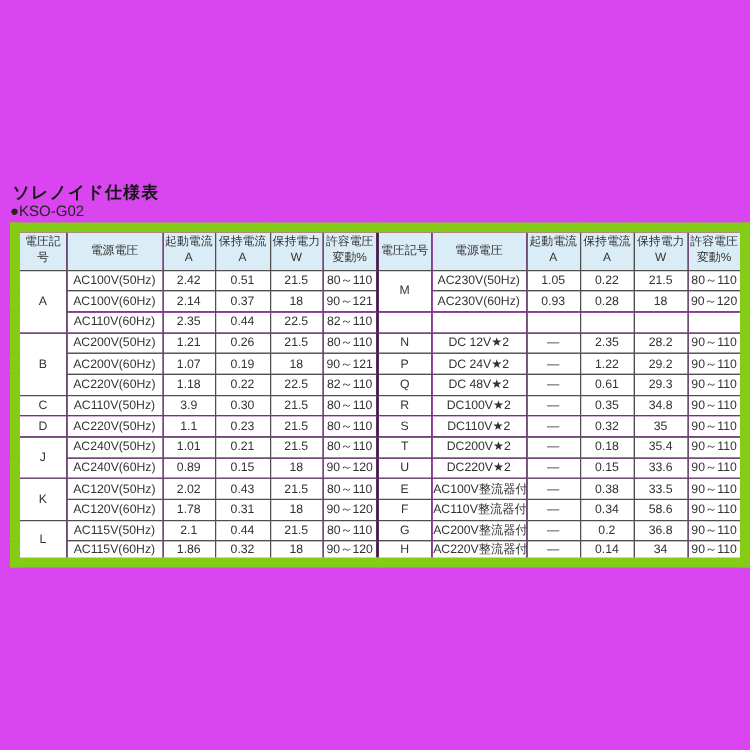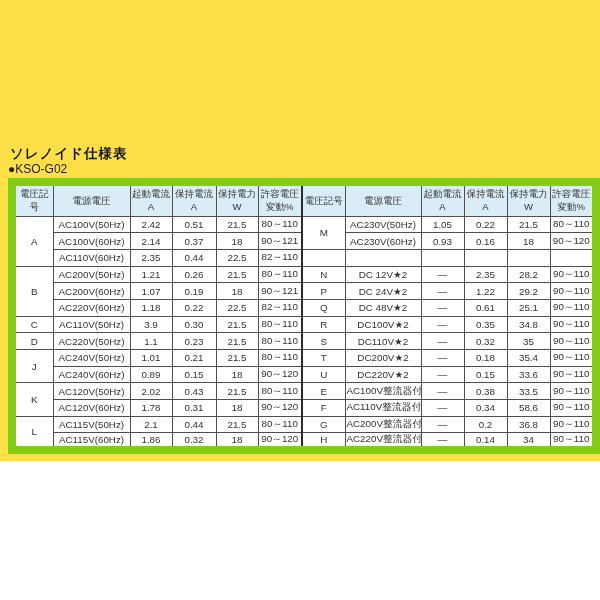--- a/index.html
+++ b/index.html
@@ -2,21 +2,21 @@
 <html><head>
 <meta charset="utf-8">
 <style>
   * { margin: 0; padding: 0; box-sizing: border-box; }
   html, body { width: 600px; height: 600px; background: #ffffff; }
   body {
     font-family: "Liberation Sans", "DejaVu Sans", sans-serif;
     color: #3a3a3a;
     position: relative;
   }
-  .page { position: absolute; left: 0; top: 0; width: 600px; height: 461px; background: #fde047; }
+  .page { position: absolute; left: 0; top: 0; width: 600px; height: 600px; background: #d946ef; }
   .title {
     position: absolute; left: 10px; top: 145px;
     font-size: 13.5px; font-weight: bold; color: #161616;
     letter-spacing: 1px;
   }
   .model {
     position: absolute; left: 8px; top: 162px;
     font-size: 12px; color: #222222;
   }
   table.spec {
@@ -113,21 +113,21 @@
           <td>80～110</td>
         </tr>
         <tr>
           <td>AC100V(60Hz)</td>
           <td>2.14</td>
           <td>0.37</td>
           <td>18</td>
           <td>90～121</td>
           <td>AC230V(60Hz)</td>
           <td>0.93</td>
-          <td>0.16</td>
+          <td>0.28</td>
           <td>18</td>
           <td>90～120</td>
         </tr>
         <tr>
           <td>AC110V(60Hz)</td>
           <td>2.35</td>
           <td>0.44</td>
           <td>22.5</td>
           <td>82～110</td>
           <td class="divider"></td>
@@ -167,21 +167,21 @@
         <tr>
           <td>AC220V(60Hz)</td>
           <td>1.18</td>
           <td>0.22</td>
           <td>22.5</td>
           <td>82～110</td>
           <td class="divider">Q</td>
           <td>DC 48V★2</td>
           <td>—</td>
           <td>0.61</td>
-          <td>25.1</td>
+          <td>29.3</td>
           <td>90～110</td>
         </tr>
         <tr>
           <td>C</td>
           <td>AC110V(50Hz)</td>
           <td>3.9</td>
           <td>0.30</td>
           <td>21.5</td>
           <td>80～110</td>
           <td class="divider">R</td>

